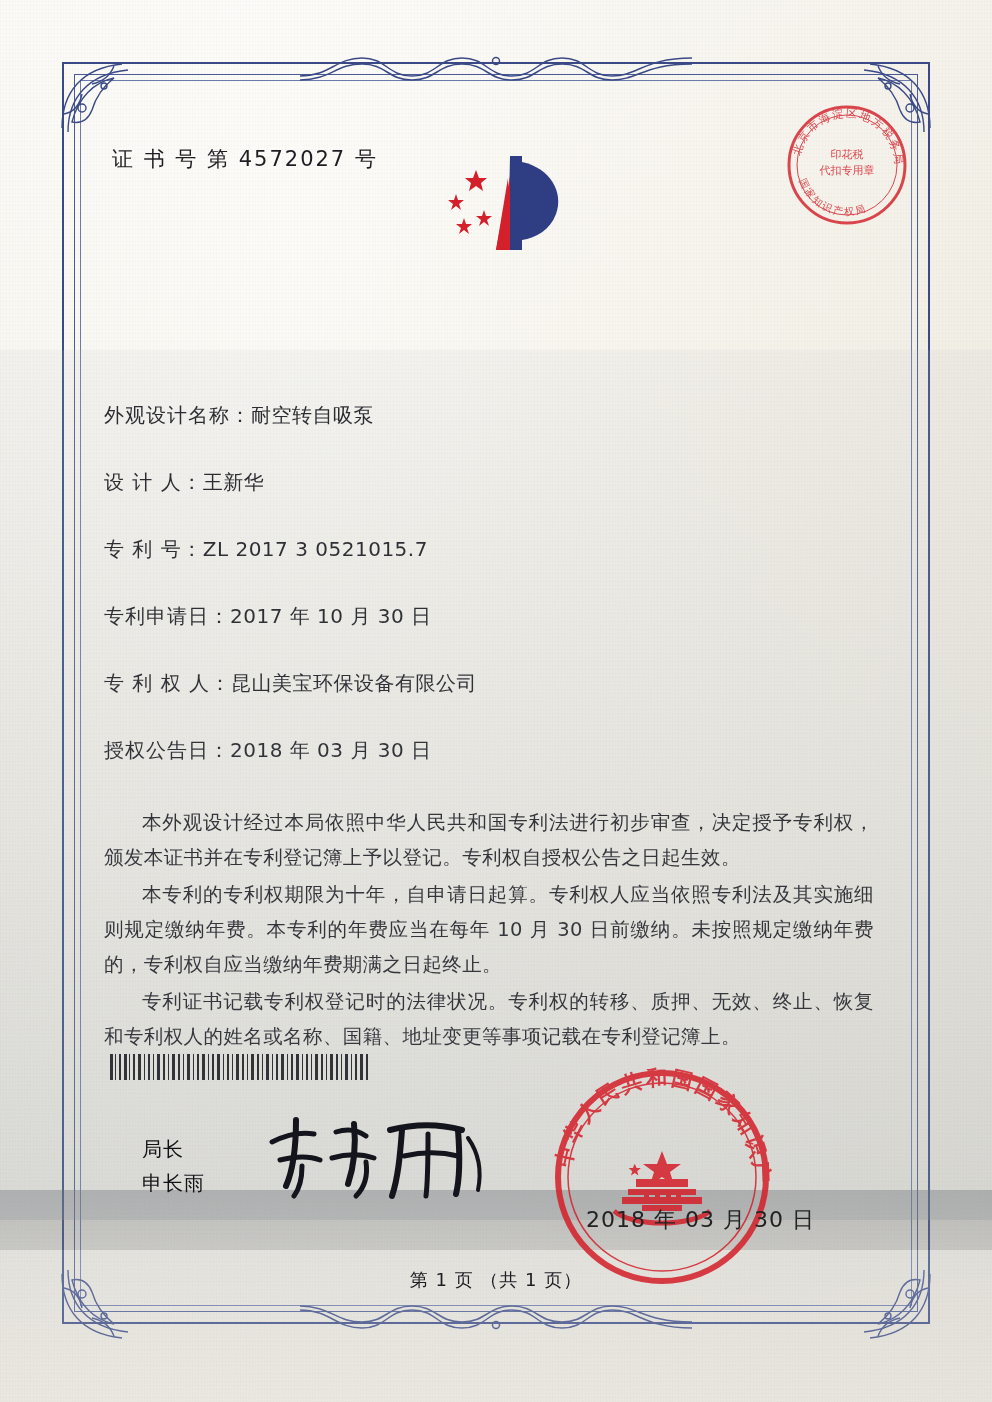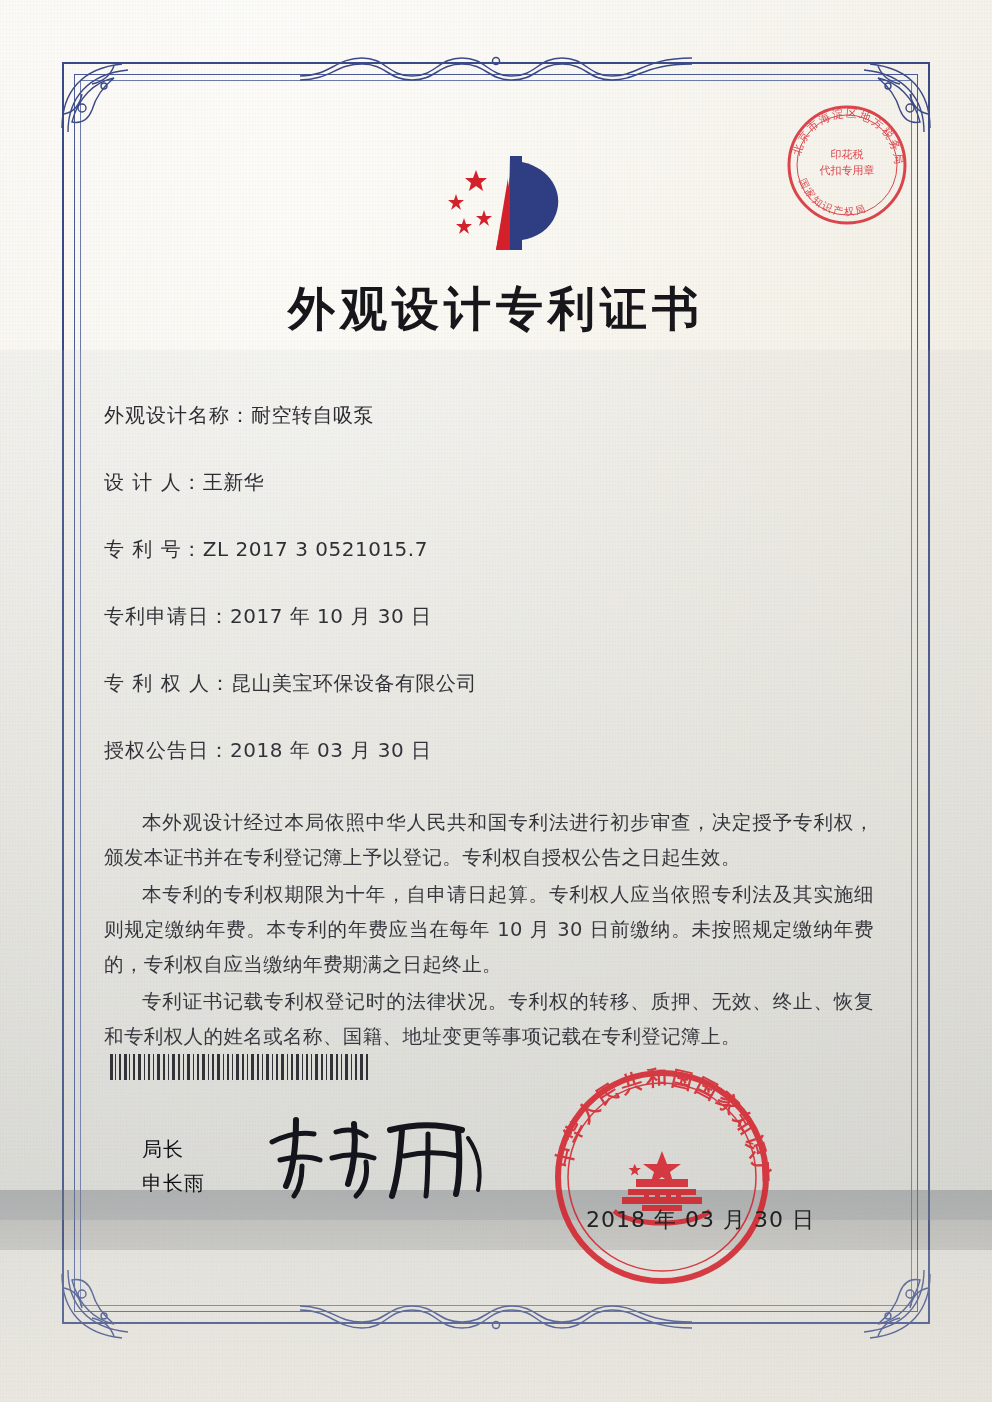--- a/index.html
+++ b/index.html
@@ -278,35 +278,35 @@
       <path d="M10,76 C10,40 30,16 70,12"></path>
       <path d="M16,80 C16,46 36,22 76,18"></path>
       <path d="M20,70 C26,46 42,30 62,26 C52,34 44,44 40,58 C36,68 30,72 20,70 Z"></path>
       <circle cx="30" cy="56" r="4"></circle>
       <circle cx="52" cy="34" r="3"></circle>
       <path d="M12,62 C22,60 28,52 30,42"></path>
       <path d="M62,14 C58,24 50,30 40,32"></path>
     </g>
   </svg>
 
+  <div class="cert-number">证 书 号 第 4572027 号</div>
 
   <svg class="logo" viewBox="0 0 148 110">
     <path d="M86,8 L98,8 L98,102 L84,102 Z" fill="#2f3d82"></path>
     <path d="M98,14 C126,20 140,44 132,66 C126,82 112,90 98,92 Z" fill="#2f3d82"></path>
     <path d="M72,102 L86,28 L86,102 Z" fill="#d4202a"></path>
     <path d="M72,102 L84,30 L84,102 Z" fill="#d4202a"></path>
     <g fill="#d4202a">
       <polygon points="52,22 55,30 63,30 57,35 59,43 52,38 45,43 47,35 41,30 49,30"></polygon>
       <polygon points="32,46 34,52 40,52 35,56 37,62 32,58 27,62 29,56 24,52 30,52"></polygon>
       <polygon points="40,70 42,76 48,76 43,80 45,86 40,82 35,86 37,80 32,76 38,76"></polygon>
       <polygon points="60,62 62,68 68,68 63,72 65,78 60,74 55,78 57,72 52,68 58,68"></polygon>
     </g>
   </svg>
 
-  <div class="title">外观设计专利证书</div>
 
   <svg class="stamp-top" viewBox="0 0 130 130">
     <g opacity="0.82">
       <circle cx="65" cy="65" r="58" fill="none" stroke="#d4202a" stroke-width="3"></circle>
       <circle cx="65" cy="65" r="50" fill="none" stroke="#d4202a" stroke-width="1"></circle>
       <path id="arcTop" d="M17,65 A48,48 0 0,1 113,65" fill="none"></path>
       <text font-size="11" fill="#d4202a" font-family="'DejaVu Sans',sans-serif" letter-spacing="2">
         <textPath href="#arcTop" startOffset="6%">北京市海淀区地方税务局</textPath>
       </text>
       <path id="arcBot" d="M15,65 A50,50 0 0,0 115,65" fill="none"></path>
@@ -453,14 +453,15 @@
           <rect x="4" y="-2" width="5" height="10"></rect>
           <rect x="14" y="-2" width="5" height="10"></rect>
         </g>
         <path d="M-48,20 C-30,36 30,36 48,20" fill="none" stroke="#d4202a" stroke-width="5"></path>
       </g>
     </g>
   </svg>
 
   <div class="issue-date">2018 年 03 月 30 日</div>
 
+  <div class="page-footer">第 1 页 （共 1 页）</div>
 
 </div>
 
 </body></html>

